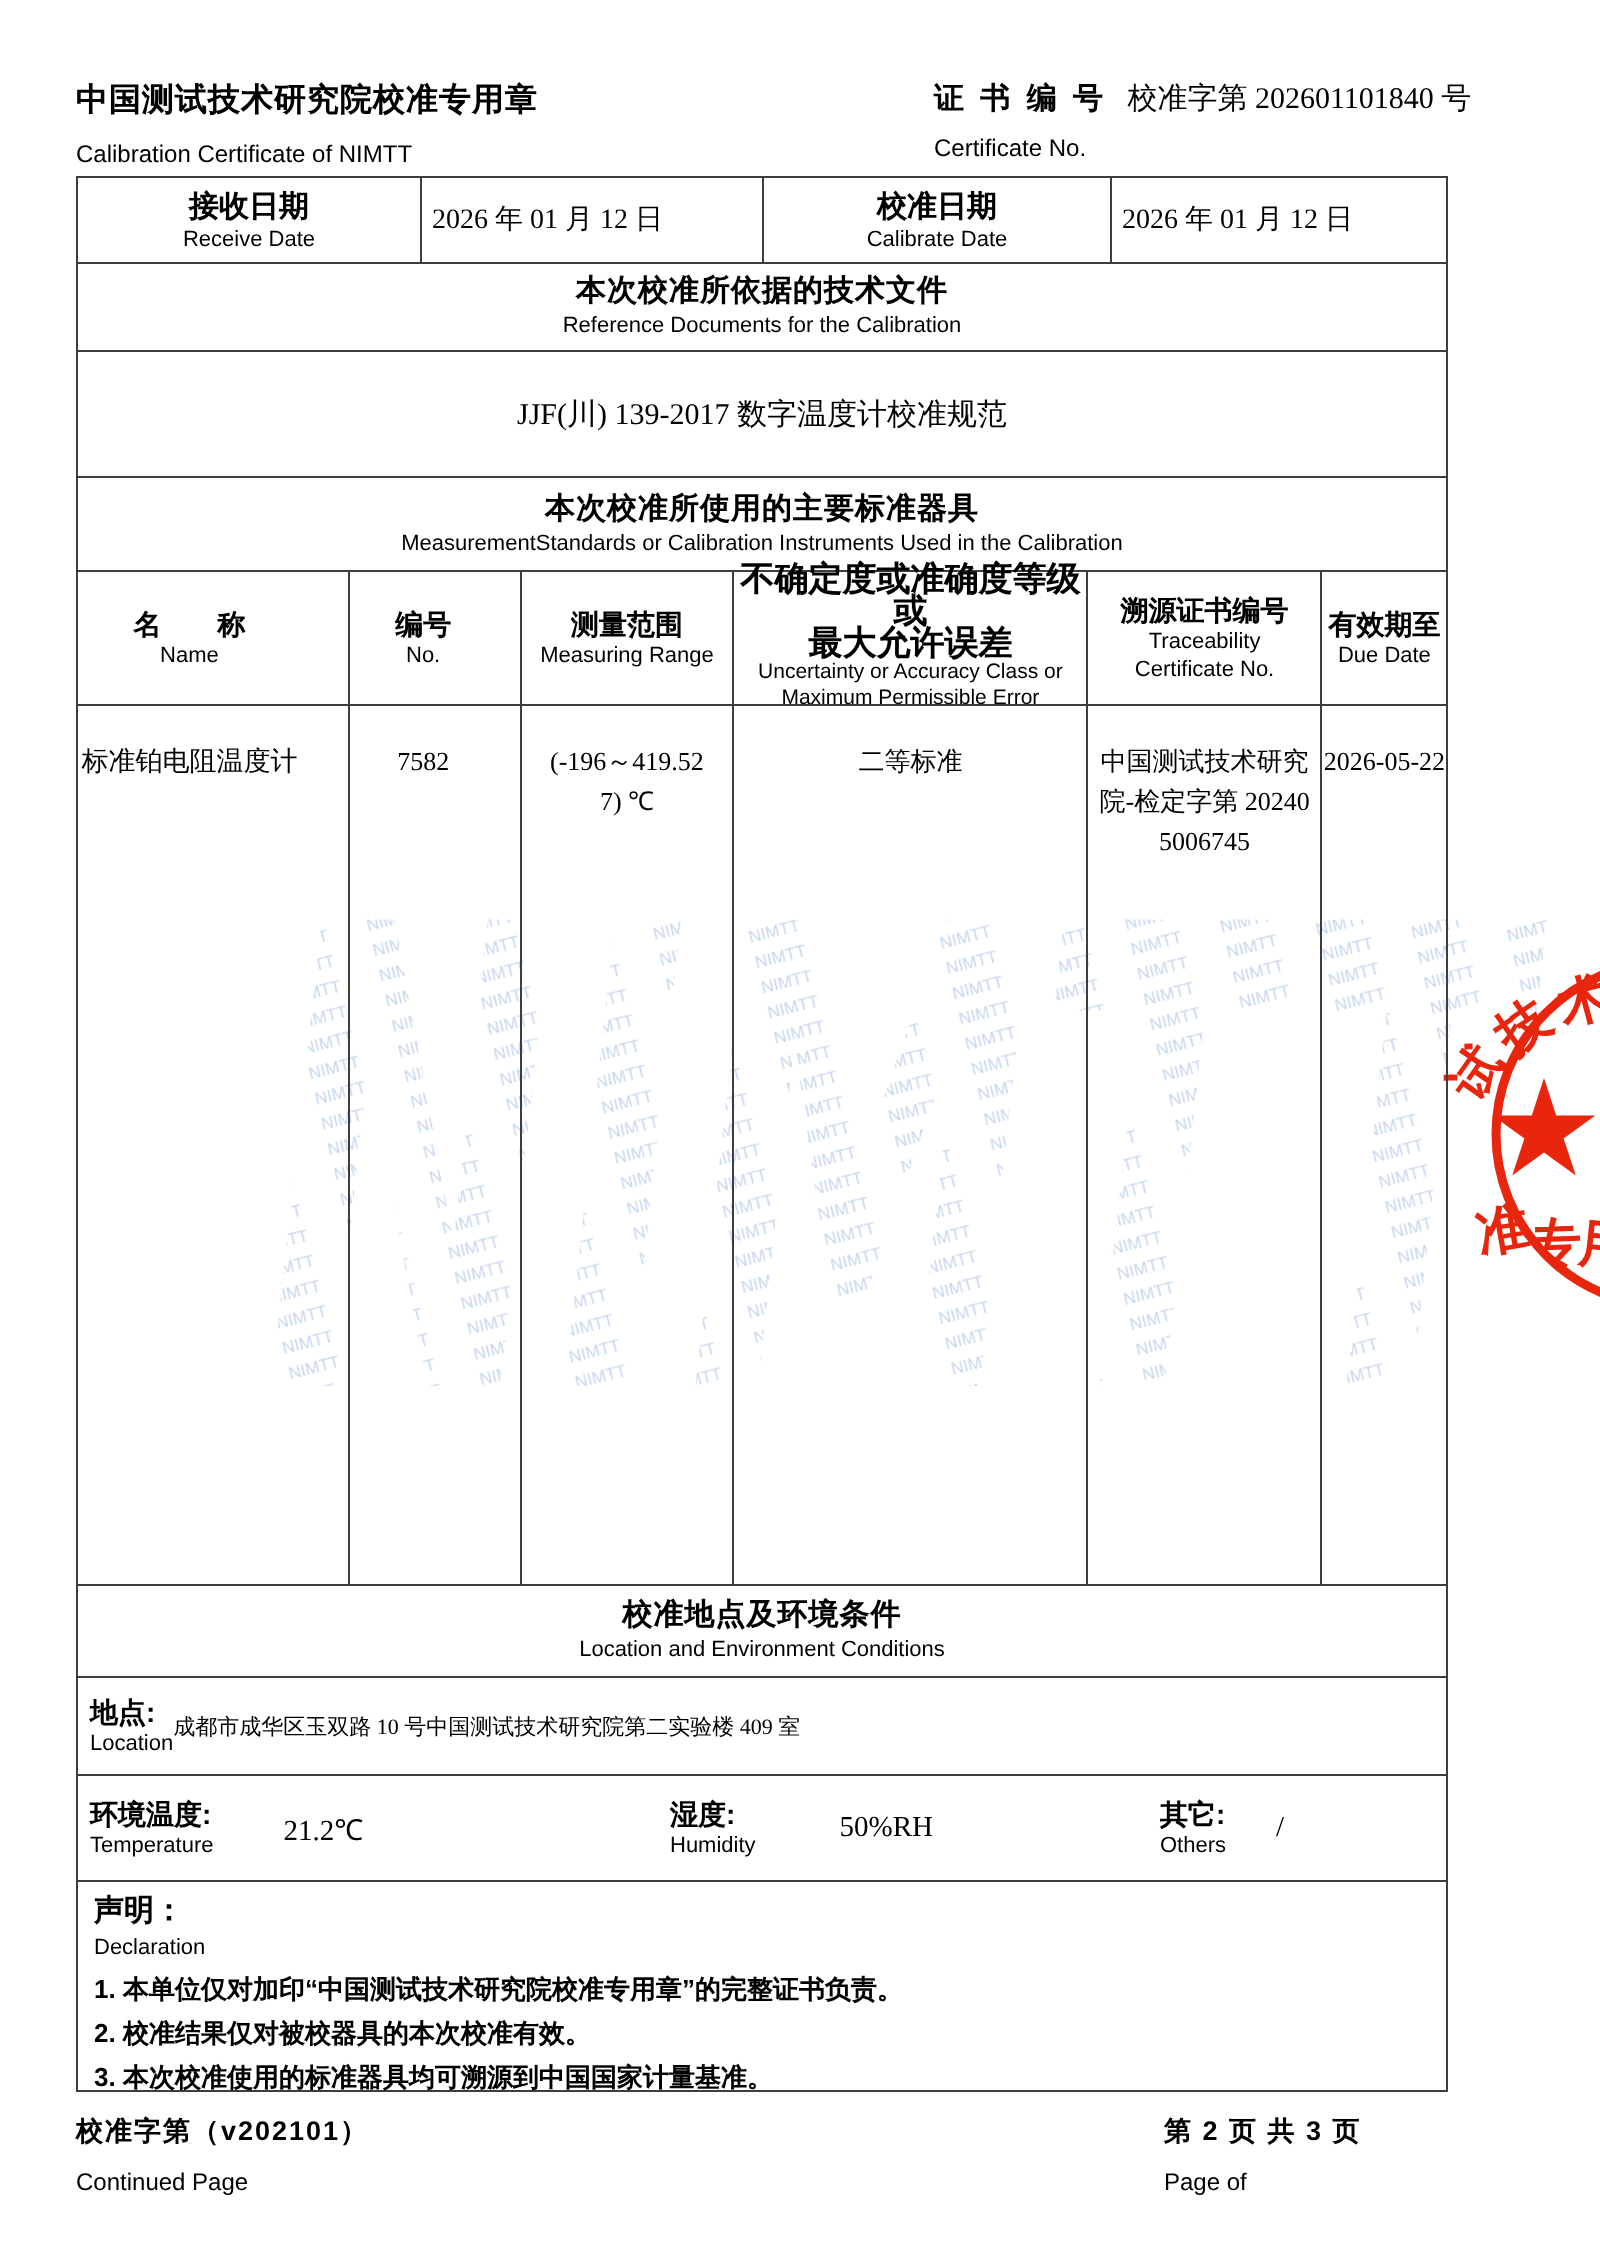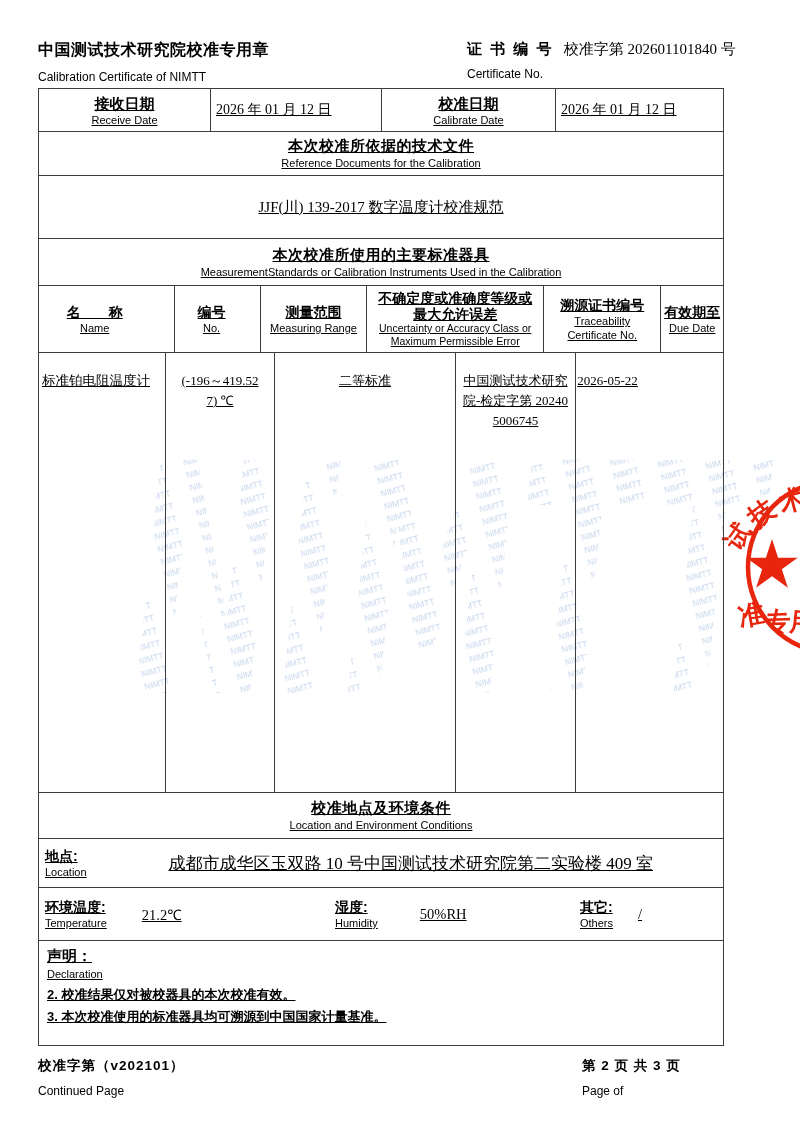--- a/index.html
+++ b/index.html
@@ -16,21 +16,21 @@
   .title-cn  { font-size:16px; font-weight:bold; letter-spacing:0.5px; }
   .title-en  { font-size:12px; margin-top:9px; }
   .certno-line { font-size:15px; }
   .certno-label { font-weight:bold; letter-spacing:2px; }
   .certno-value { font-family:"Liberation Serif", serif; margin-left:6px; font-size:15px; }
   .certno-en { font-size:12px; margin-top:8px; }
 
   
   .main-box {
     position:absolute; left:38px; top:88px; width:686px; height:958px;
-    border:1.5px solid #3d3d3d; background:transparent;text-decoration:underline;
+    border:1.5px solid #3d3d3d; background:transparent;
   }
   .sect { width:100%; border-top:1px solid #3d3d3d; }
   .sect.first { border-top:none; }
 
   
   .date-table { height:42px; display:flex; }
   .dt-cell { height:100%; display:flex; flex-direction:column; justify-content:center; }
   .dt-cell + .dt-cell { border-left:1px solid #3d3d3d; }
   .dt-label { width:171px; align-items:center; text-align:center; }
   .dt-w3 { width:174px; }
@@ -51,33 +51,33 @@
 
   
   .col-row { display:flex; }
   .inst-colhead { height:67px; }
   .inst-data { height:440px; }
   .icell { height:100%; display:flex; flex-direction:column; align-items:center; text-align:center; }
   .icell + .icell { border-left:1px solid #3d3d3d; }
   .cw1{width:114px;} .cw2{width:75px;margin-left:24px;} .cw3{width:109px;margin-left:12px;} .cw4{width:181px;} .cw5{width:120px;} .cw6{width:64px;text-align:right;}
   .inst-colhead .icell { justify-content:center; }
   .ch-cn { font-size:14px; font-weight:bold; line-height:18px; }
-  .ch-cn-sm { font-size:14px; font-weight:bold; line-height:16px; }
+  .ch-cn-sm { font-size:17px; font-weight:bold; line-height:16px; }
   .ch-en { font-size:11px; line-height:14px; }
   .ch-en-sm { font-size:10.5px; line-height:13px; }
   .inst-data .icell { justify-content:flex-start; padding-top:18px; font-family:"Liberation Serif", serif; font-size:13px; line-height:20px; }
   .inst-data .cell-name { font-size:13.5px; }
 
   
   .loc-head { height:46px; }
   .loc-row { height:49px; display:flex; align-items:center; }
   .label-blk { padding-left:6px; }
   .lb-cn { font-size:14px; font-weight:bold; line-height:18px; }
   .lb-en { font-size:11px; line-height:14px; }
-  .loc-value { flex:1; text-align:right; font-size:17px; padding-right:70px; }
+  .loc-value { flex:1; text-align:left; font-size:11px; padding-right:70px; }
   .env-row { height:53px; display:flex; align-items:center; }
   .env-g1 { width:290px; display:flex; align-items:center; }
   .env-g2 { width:245px; display:flex; align-items:center; }
   .env-g3 { flex:1; display:flex; align-items:center; }
   .env-val { font-size:14.5px; }
   .env-g1 .env-val { margin-left:35px; }
   .env-g2 .env-val { margin-left:42px; }
   .env-g3 .env-val { margin-left:25px; }
 
   
@@ -186,20 +186,21 @@
         <div class="ch-en">Certificate No.</div>
       </div>
       <div class="icell cw6">
         <div class="ch-cn">有效期至</div>
         <div class="ch-en">Due Date</div>
       </div>
     </div>
 
     <div class="sect col-row inst-data">
       <div class="icell cw1 cell-name">标准铂电阻温度计</div>
+      <div class="icell cw2">7582</div>
       <div class="icell cw3">
         <div>(-196～419.52</div>
         <div>7) ℃</div>
       </div>
       <div class="icell cw4">二等标准</div>
       <div class="icell cw5">
         <div>中国测试技术研究</div>
         <div>院-检定字第 20240</div>
         <div>5006745</div>
       </div>
@@ -239,20 +240,21 @@
           <div class="lb-cn">其它:</div>
           <div class="lb-en">Others</div>
         </div>
         <div class="env-val serif">/</div>
       </div>
     </div>
 
     <div class="sect decl">
       <div class="decl-cn">声明：</div>
       <div class="decl-en">Declaration</div>
+      <div class="decl-item">1. 本单位仅对加印“中国测试技术研究院校准专用章”的完整证书负责。</div>
       <div class="decl-item">2. 校准结果仅对被校器具的本次校准有效。</div>
       <div class="decl-item">3. 本次校准使用的标准器具均可溯源到中国国家计量基准。</div>
     </div>
 
   </div>
 
   <div class="footer-left">
     <div class="ft-cn">校准字第（v202101）</div>
     <div class="ft-en">Continued Page</div>
   </div>

